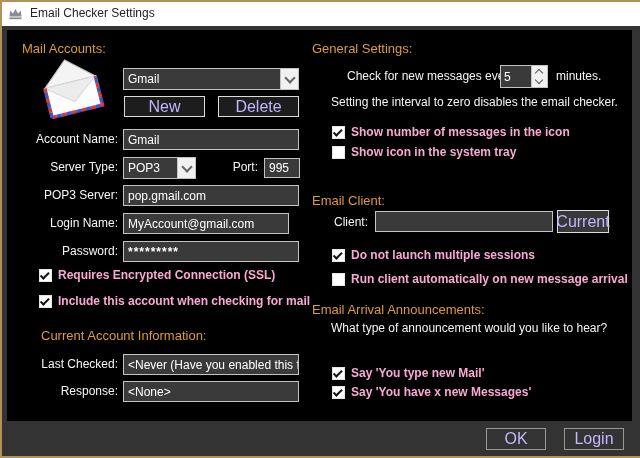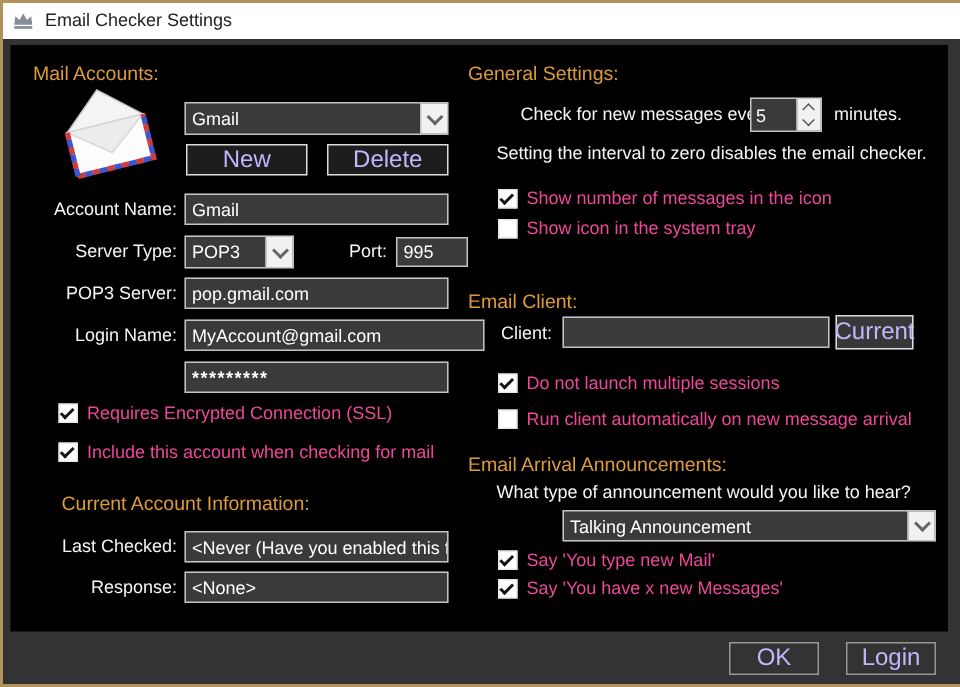--- a/index.html
+++ b/index.html
@@ -31,21 +31,21 @@
   .spin-btns { width:17px; background:#f1f1f1; border-left:1px solid #c3c3c3; display:flex; flex-direction:column; }
   .spin-up,.spin-down { flex:1; display:flex; align-items:center; justify-content:center; }
   .chv-s { width:5px; height:5px; border-right:1.5px solid #555; border-bottom:1.5px solid #555; }
   .spin-up .chv-s { transform:rotate(-135deg); margin-top:3px; }
   .spin-down .chv-s { transform:rotate(45deg); margin-bottom:3px; }
 
   .check { position:absolute; display:flex; align-items:center; gap:6px; z-index:3; }
   .cbox { width:13px; height:13px; background:#ffffff; border:1px solid #e6e6e6; box-sizing:border-box; display:flex; align-items:center; justify-content:center; flex:none; }
   .cmark { display:none; width:7px; height:3px; border-left:2px solid #141414; border-bottom:2px solid #141414; transform:rotate(-45deg) translate(0,-1px); }
   .cbox.checked .cmark { display:block; }
-  .clabel { color:#ec4899; font-size:12px; white-space:nowrap; }
+  .clabel { color:#f9a8d4; font-size:12px; white-space:nowrap;font-weight:bold; }
 
   .btn { position:absolute; background:#1d1d1d; border:1px solid #dcdcdc; color:#c4b5fd; font-size:16px;
          display:flex; align-items:center; justify-content:center; box-sizing:border-box; z-index:3; }
   .btn-dark3 { background:#383838; }
   .btn-footer { background:#333333; border:1px solid #979797; }
 
   .envelope { position:absolute; z-index:3; }
 </style>
 </head>
 <body>
@@ -95,28 +95,29 @@
   <div class="tinput" style="left:123px;top:129px;width:176px;height:21px">Gmail</div>
 
   <div class="flabel" style="left:20px;top:160px;width:98px">Server Type:</div>
   <div class="combo" style="left:123px;top:157px;width:73px;height:22px">
     <span class="combo-val">POP3</span>
     <span class="combo-btn">
         <span class="chv"></span>
       </span>
   </div>
   <div class="flabel" style="left:228px;top:160px;width:30px">Port:</div>
-  <div class="tinput" style="left:264px;top:158px;width:48px;height:20px">995</div>
+  <div class="tinput" style="left:264px;top:158px;width:36px;height:20px">995</div>
 
   <div class="flabel" style="left:20px;top:188px;width:98px">POP3 Server:</div>
   <div class="tinput" style="left:123px;top:185px;width:176px;height:21px">pop.gmail.com</div>
 
   <div class="flabel" style="left:20px;top:216px;width:98px">Login Name:</div>
-  <div class="tinput" style="left:123px;top:213px;width:200px;height:21px">MyAccount@gmail.com</div>
-
+  <div class="tinput" style="left:123px;top:213px;width:166px;height:21px">MyAccount@gmail.com</div>
+
+  <div class="flabel" style="left:20px;top:244px;width:98px">Password:</div>
   <div class="tinput pwd" style="left:123px;top:241px;width:176px;height:21px">*********</div>
 
   <div class="check" style="left:39px;top:268px">
     <span class="cbox checked">
         <span class="cmark"></span>
       </span>
     <span class="clabel">Requires Encrypted Connection (SSL)</span>
   </div>
   <div class="check" style="left:39px;top:294px">
     <span class="cbox checked">
@@ -175,26 +176,20 @@
     <span class="clabel">Do not launch multiple sessions</span>
   </div>
   <div class="check" style="left:332px;top:272px">
     <span class="cbox"></span>
     <span class="clabel">Run client automatically on new message arrival</span>
   </div>
 
   <div class="heading" style="left:312px;top:302px">Email Arrival Announcements:</div>
   <div class="stext" style="left:331px;top:321px">What type of announcement would you like to hear?</div>
 
-  <div class="combo" style="left:375px;top:340px;width:249px;height:21px">
-    <span class="combo-val">Talking Announcement</span>
-    <span class="combo-btn">
-        <span class="chv"></span>
-      </span>
-  </div>
 
   <div class="check" style="left:332px;top:366px">
     <span class="cbox checked">
         <span class="cmark"></span>
       </span>
     <span class="clabel">Say 'You type new Mail'</span>
   </div>
   <div class="check" style="left:332px;top:385px">
     <span class="cbox checked">
         <span class="cmark"></span>

